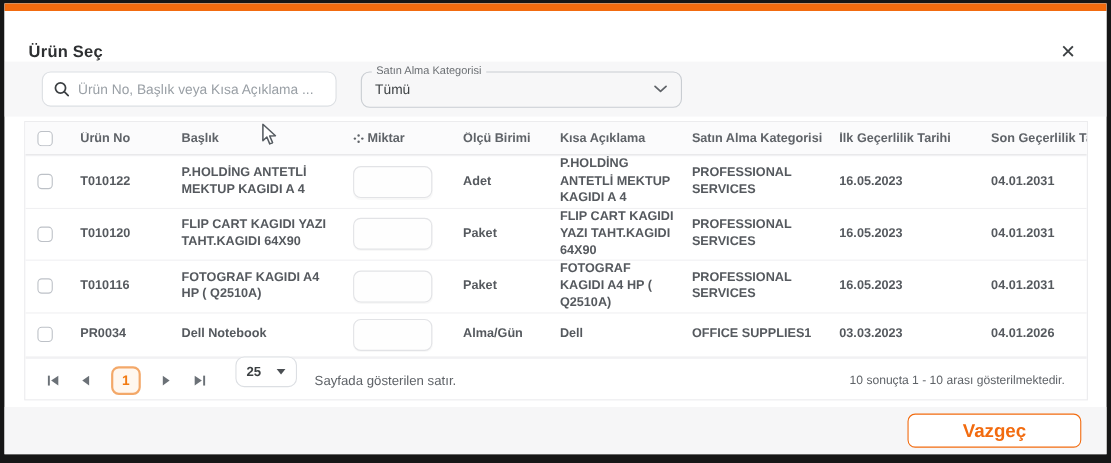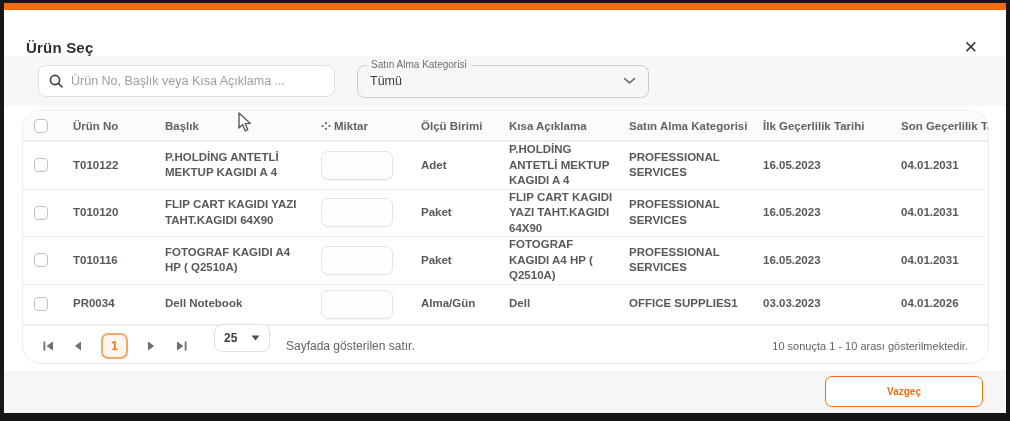--- a/index.html
+++ b/index.html
@@ -7,28 +7,28 @@
   body { font-family:"Liberation Sans", sans-serif; background:#161616; position:relative; overflow:hidden; }
 
   .modal { position:absolute; left:4px; right:4px; top:3px; bottom:8px; background:#ffffff; display:flex; flex-direction:column; overflow:hidden; }
   .topbar { height:7px; background:#F26B0F; flex:0 0 auto; }
 
   .titlebar { height:46px; display:flex; align-items:flex-end; justify-content:space-between; padding:0 28px 0 22px; background:#fff; flex:0 0 auto; }
   .title { font-size:15px; font-weight:700; color:#2d2f31; letter-spacing:.2px; }
   .close { font-size:17px; color:#3c4043; cursor:pointer; line-height:1; font-weight:500; }
 
   .filterbar { height:50px; background:#f7f7f8; display:flex; align-items:center; padding:0 18px 0 34px; gap:22px; flex:0 0 auto; }
-  .search { width:297px; height:32px; background:#fff; border:1px solid #dcdfe3; border-radius:8px; display:flex; align-items:center; padding:0 10px; gap:8px; }
+  .search { width:268px; height:32px; background:#fff; border:1px solid #dcdfe3; border-radius:8px; display:flex; align-items:center; padding:0 10px; gap:8px; }
   .search input { border:none; outline:none; flex:1; font-size:12.5px; color:#3c4043; font-family:"Liberation Sans",sans-serif; background:transparent; }
   .search input::placeholder { color:#9aa0a6; }
   .sel-wrap { position:relative; width:292px; height:33px; border:1px solid #c9cdd2; border-radius:8px; background:#f7f7f8; display:flex; align-items:center; padding:0 12px; cursor:pointer; }
   .sel-label { position:absolute; top:-7px; left:9px; font-size:10px; color:#6b6f73; background:#f7f7f8; padding:0 4px; }
   .sel-value { font-size:12.5px; color:#3c4043; flex:1; }
 
-  .tablebox { margin:4px 17px 0 18px; height:254px; border:1px solid #ececee; border-radius:19px; display:flex; flex-direction:column; overflow:hidden; background:#fff; flex:0 0 auto; }
+  .tablebox { margin:4px 17px 0 18px; height:254px; border:1px solid #ececee; border-radius:0; display:flex; flex-direction:column; overflow:hidden; background:#fff; flex:0 0 auto; }
   .grid-row { display:grid; grid-template-columns:36px 92px 156px 100px 88px 120px 134px 138px 1fr; align-items:center; }
   .thead { height:30px; background:#fbfbfc; border-bottom:1px solid #e9e9eb; flex:0 0 auto; }
   .th { font-size:11.5px; font-weight:700; color:#5f6368; padding-left:14px; white-space:nowrap; overflow:hidden; }
   .th-miktar { display:flex; align-items:center; gap:3px; }
   .cell { font-size:11.5px; font-weight:600; color:#55595e; padding-left:14px; line-height:1.35; }
   .tr { min-height:40px; border-bottom:1px solid #f0f0f2; }
   .col-check { display:flex; justify-content:center; align-items:center; padding-left:0; }
   .checkbox { width:14px; height:14px; border:1.5px solid #bdc1c7; border-radius:4px; background:#fff; cursor:pointer; }
   .qty { width:72px; height:29px; border:1px solid #e2e3e6; border-radius:7px; background:#fefefe; box-shadow:0 1px 1px rgba(0,0,0,.03); outline:none; padding:0 8px; font-size:12px; }
   .partial { height:15px; overflow:hidden; border-bottom:1px solid #f0f0f2; align-items:start; }
@@ -39,21 +39,21 @@
 
   .pager { height:41px; border-top:1px solid #ececee; display:flex; align-items:center; padding:0 20px 0 14px; gap:8px; flex:0 0 auto; }
   .nav-ic { width:22px; height:22px; display:flex; align-items:center; justify-content:center; cursor:pointer; }
   .page-badge { width:27px; height:26px; border:2px solid #f3a869; background:#fff7ef; border-radius:7px; color:#f27a12; font-size:12.5px; font-weight:700; display:flex; align-items:center; justify-content:center; margin:0 4px; cursor:pointer; }
   .size-sel { width:56px; height:28px; border:1px solid #dcdfe3; border-radius:8px; background:#fff; display:flex; align-items:center; justify-content:space-between; padding:0 9px; margin:0 8px 16px 14px; cursor:pointer; }
   .size-val { font-size:12px; color:#3c4043; font-weight:600; }
   .pager-label { font-size:12px; color:#5f6368; font-weight:400; }
   .pager-summary { margin-left:auto; font-size:11px; color:#5f6368; font-weight:400; }
 
   .footer { margin-top:6px; background:#f6f6f7; flex:1; display:flex; align-items:center; justify-content:flex-end; gap:16px; padding:0 23px; }
-  .btn { height:31px; border-radius:7px; font-size:10px; font-weight:700; display:flex; align-items:center; justify-content:center; cursor:pointer; font-family:"Liberation Sans",sans-serif; }
+  .btn { height:31px; border-radius:7px; font-size:17px; font-weight:700; display:flex; align-items:center; justify-content:center; cursor:pointer; font-family:"Liberation Sans",sans-serif; }
   .btn-cancel { width:158px; background:#fff; border:1.5px solid #F26B0F; color:#F26B0F; }
   .btn-save { width:156px; background:#F26B0F; border:1.5px solid #F26B0F; color:#fff; }
 
   .cursor { position:absolute; left:238px; top:112px; pointer-events:none; z-index:50; }
 </style>
 </head>
 <body>
 
 <div class="modal">
   <div class="topbar"></div>

